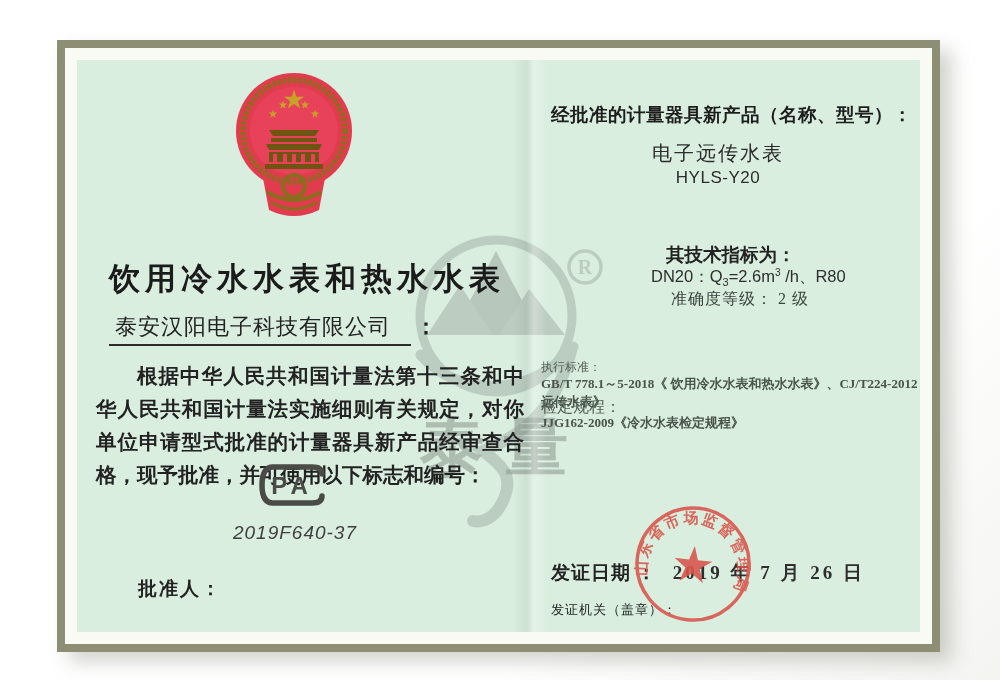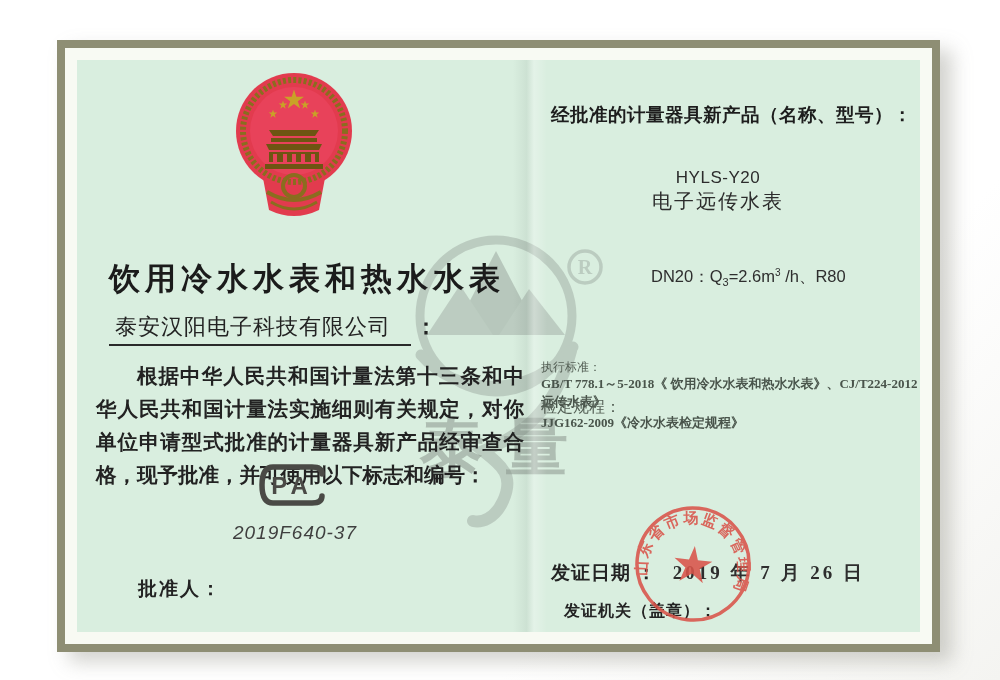--- a/index.html
+++ b/index.html
@@ -19,35 +19,35 @@
   .company-name{display:inline-block;min-width:292px;border-bottom:2px solid #2a2a2a;padding:0 4px 2px 6px;letter-spacing:1px;}
   .company-colon{font-weight:bold;font-size:22px;margin-left:4px;}
   .body-text{left:19px;top:300px;width:428px;font-size:20.5px;line-height:33px;font-weight:600;
              text-align:justify;text-indent:2em;color:#222;}
   .cpa{left:177px;top:403px;width:82px;height:44px;}
   .cert-no{left:128px;top:462px;width:180px;text-align:center;font-size:19px;letter-spacing:1px;color:#3f3f3f;
            font-family:"Liberation Sans","DejaVu Sans",sans-serif;font-style:italic;}
   .approver{left:61px;top:516px;font-size:19px;font-weight:bold;letter-spacing:2px;}
   
   .prod-header{left:474px;top:42px;width:375px;font-size:18.5px;font-weight:bold;letter-spacing:.5px;color:#1d1d1d;}
-  .prod-name{left:476px;top:80px;width:330px;text-align:center;font-size:20px;letter-spacing:2px;color:#2c2c2c;margin-top:48px;}
+  .prod-name{left:476px;top:80px;width:330px;text-align:center;font-size:20px;letter-spacing:2px;color:#2c2c2c;}
   .prod-model{left:476px;top:108px;width:330px;text-align:center;font-size:17px;letter-spacing:.5px;color:#2c2c2c;
               font-family:"Liberation Sans","DejaVu Sans",sans-serif;}
   .spec-header{left:589px;top:182px;font-size:18.5px;font-weight:bold;}
   .spec-line1{left:574px;top:206px;font-size:16.5px;color:#2e2e2e;font-family:"Liberation Sans","DejaVu Sans",sans-serif;}
   .spec-line1 sub{font-size:11px;} .spec-line1 sup{font-size:10px;}
   .spec-line2{left:594px;top:229px;font-size:16px;color:#3a433c;letter-spacing:1px;}
   .std{color:#545f55;}
   .std-label{left:464px;top:299px;font-size:12px;}
   .std-text{left:464px;top:315px;width:420px;font-size:13px;font-weight:600;color:#49544b;}
   .ver-label{left:464px;top:337px;font-size:16px;}
   .ver-text{left:464px;top:354px;font-size:13px;font-weight:600;color:#49544b;text-align:center;}
   .issue-date{left:474px;top:500px;font-size:19px;font-weight:bold;letter-spacing:1px;}
   .issue-date .val{font-weight:600;letter-spacing:3px;margin-left:16px;color:#2e2e2e;}
-  .issue-org{left:474px;top:541px;font-size:16px;font-weight:bold;letter-spacing:1px;margin-left:13px;}
+  .issue-org{left:474px;top:541px;font-size:13px;font-weight:normal;letter-spacing:1px;}
   .stamp{left:552px;top:440px;width:128px;height:128px;z-index:3;opacity:.88;transform:rotate(6deg);}
   
   .wm-logo{left:326px;top:163px;width:205px;height:330px;z-index:1;opacity:.5;}
   .wm-text{left:322px;top:344px;width:210px;text-align:center;font-size:64px;font-weight:bold;letter-spacing:20px;
            color:rgba(138,150,141,.55);z-index:1;white-space:nowrap;}
   .emblem{left:156px;top:10px;width:122px;height:156px;}
 </style>
 </head>
 <body>
 
@@ -114,22 +114,24 @@
           <text x="38" y="31" text-anchor="middle" font-size="24" font-weight="bold" fill="#4a4a46" letter-spacing="5" font-family="Liberation Sans, sans-serif">PA</text>
         </svg>
 
         <div class="abs cert-no z2">2019F640-37</div>
         <div class="abs approver z2">批准人：</div>
 
         <div class="abs prod-header z2">经批准的计量器具新产品（名称、型号）：</div>
         <div class="abs prod-name z2">电子远传水表</div>
         <div class="abs prod-model z2">HYLS-Y20</div>
 
+        <div class="abs spec-header z2">其技术指标为：</div>
         <div class="abs spec-line1 z2"><span>DN20：Q</span><sub>3</sub><span>=2.6m</span><sup>3</sup><span> /h、R80</span>
         </div>
+        <div class="abs spec-line2 z2">准确度等级： 2 级</div>
 
         <div class="abs std std-label z2">执行标准：</div>
         <div class="abs std-text z2">GB/T 778.1～5-2018《 饮用冷水水表和热水水表》、CJ/T224-2012《电子远传水表》</div>
         <div class="abs std ver-label z2">检定规程：</div>
         <div class="abs ver-text z2">JJG162-2009《冷水水表检定规程》</div>
 
         <div class="abs issue-date z2"><span>发证日期 ：</span><span class="val">2019 年 7 月 26 日</span>
         </div>
         <div class="abs issue-org z2">发证机关（盖章）：</div>
 

